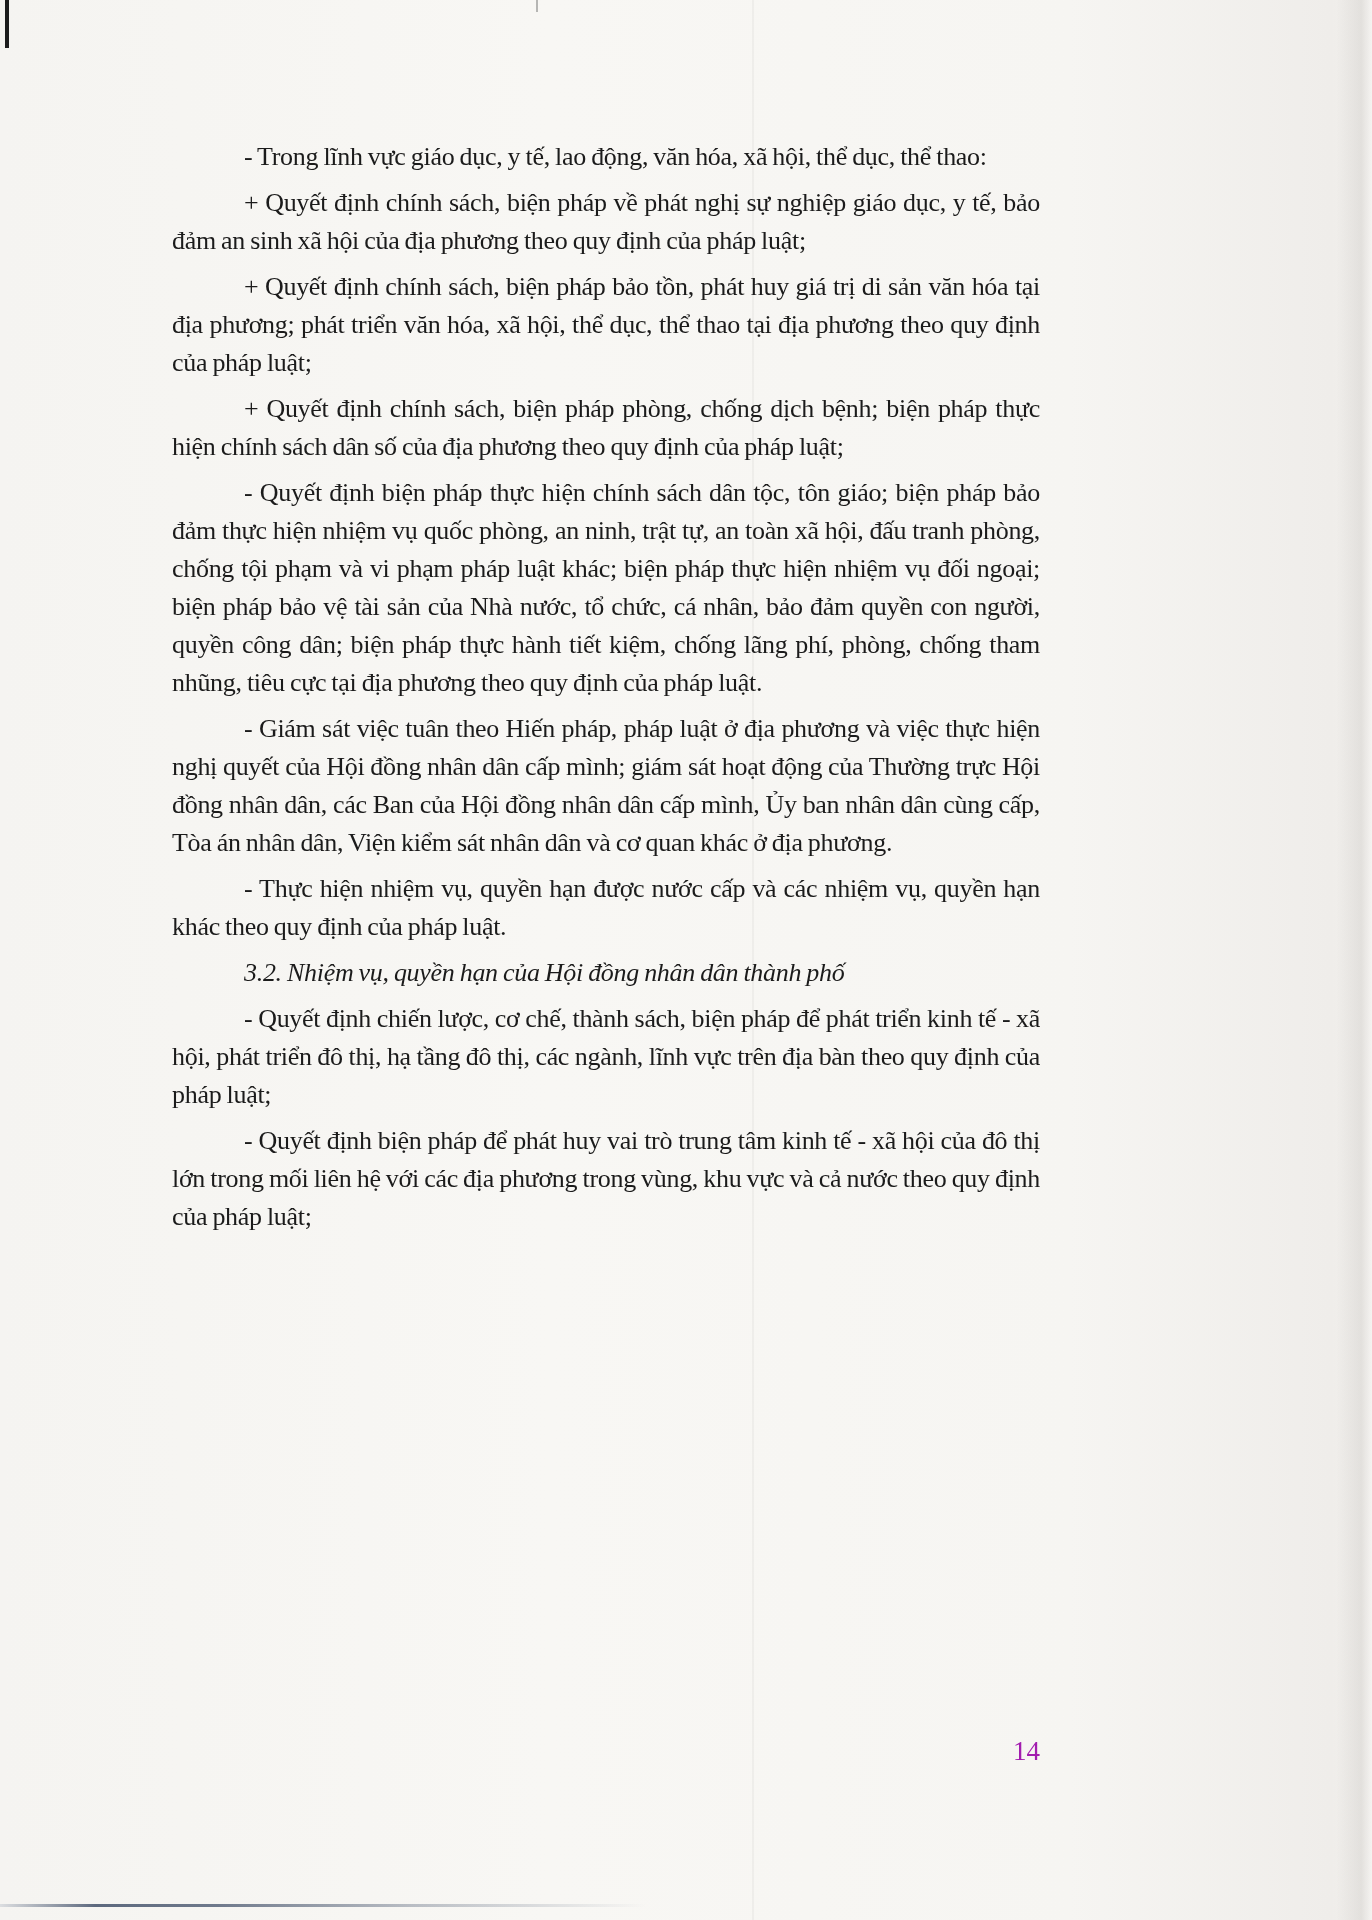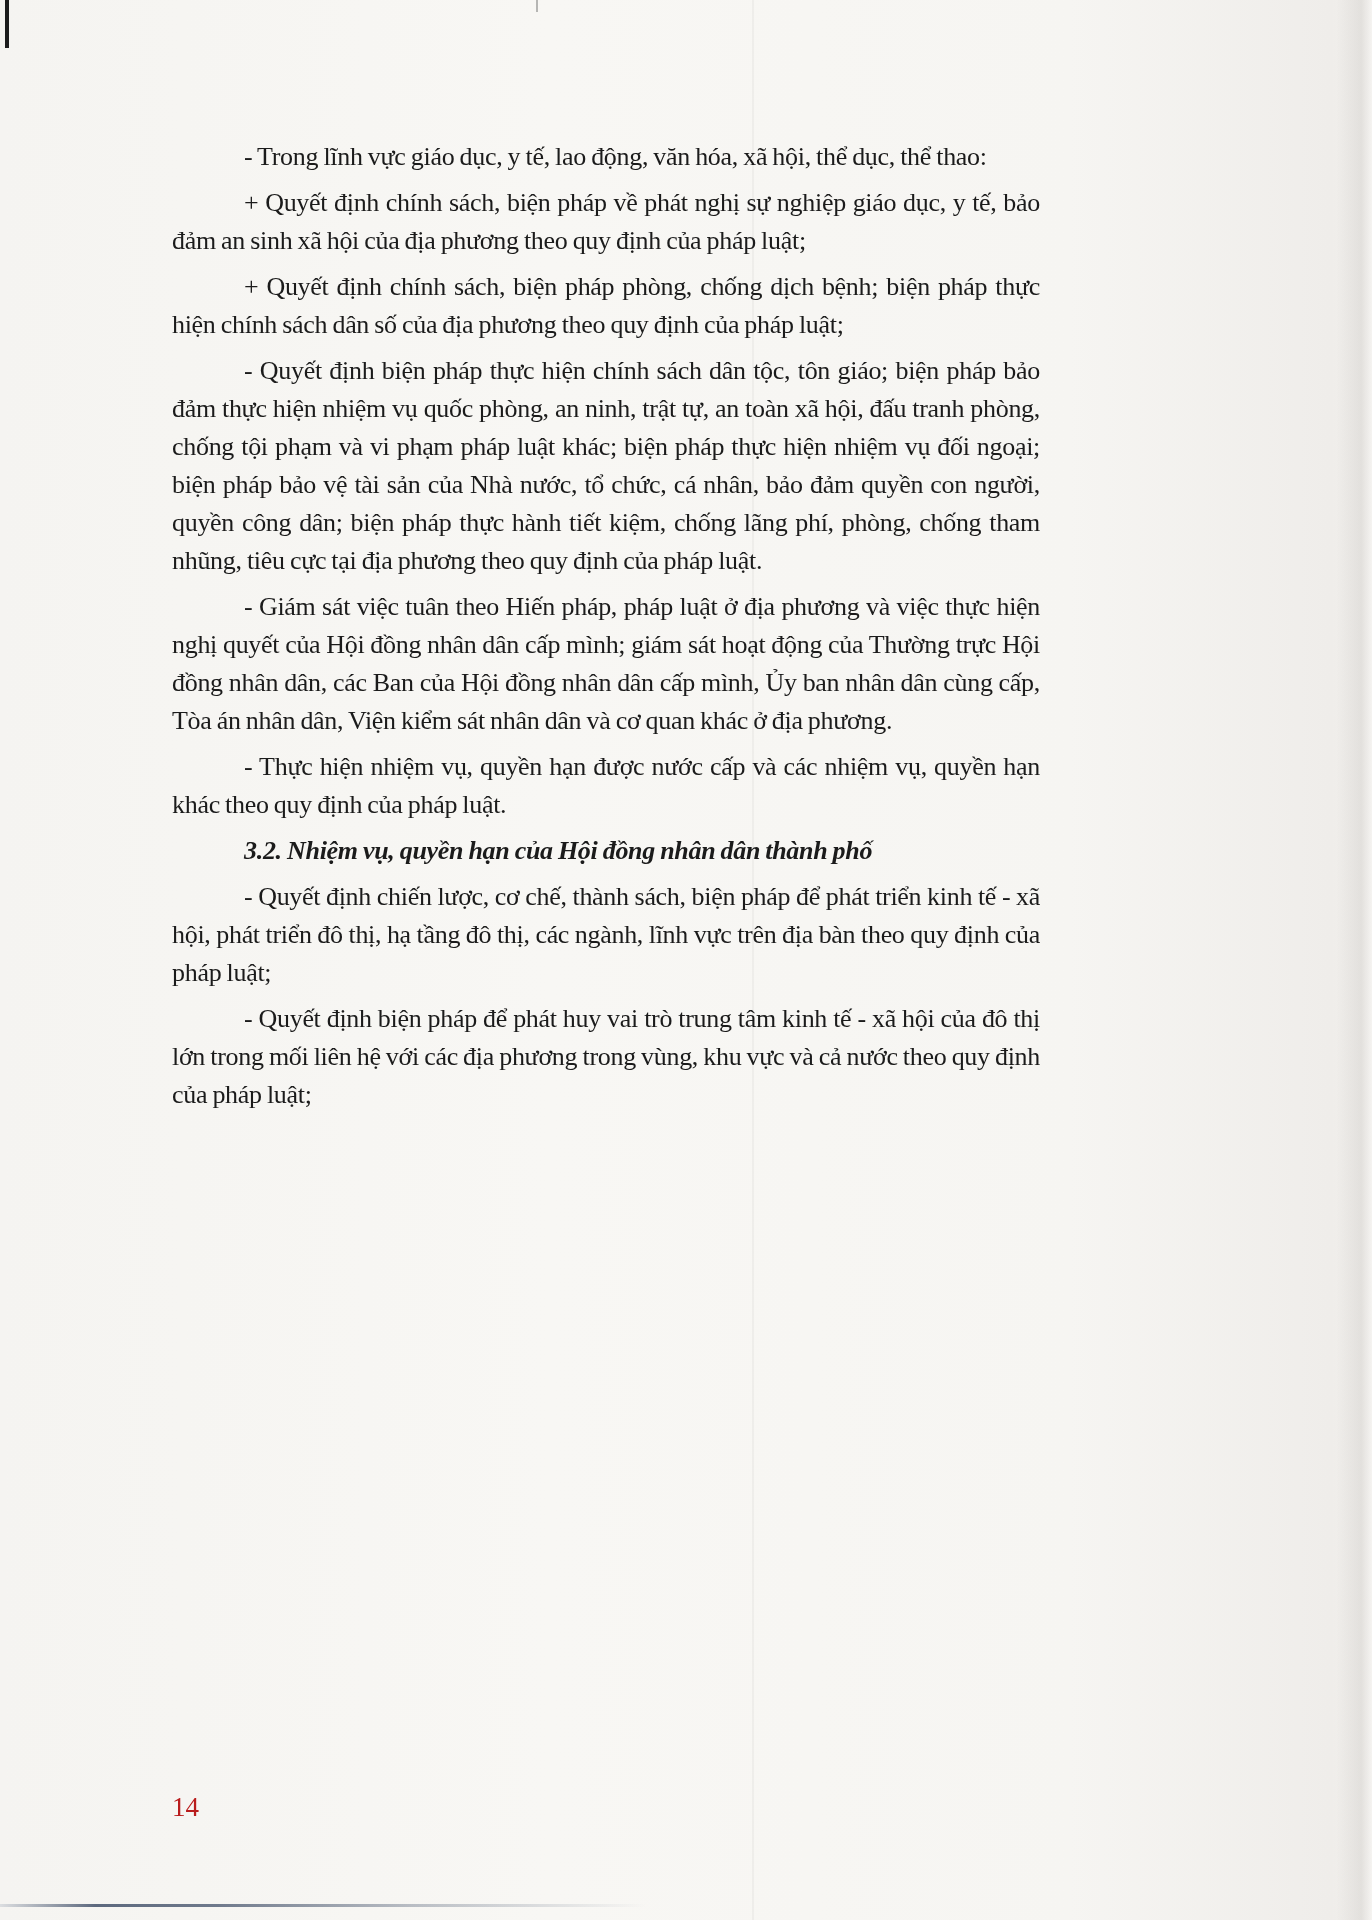--- a/index.html
+++ b/index.html
@@ -70,48 +70,49 @@
     line-height: 38px;
     text-align: justify;
     letter-spacing: -0.3px;
     word-spacing: -1px;
   }
   .textblock p {
     margin: 0 0 8px 0;
     text-indent: 72px;
   }
   .textblock p.heading {
-    font-weight: bold;
+    font-weight: normal;
     font-style: italic;
     margin: 4px 0 8px 0;
   }
   .page-number {
     position: absolute;
     left: 172px;
-    top: 1792px;
+    top: 1736px;
     width: 868px;
-    text-align: left;
+    text-align: right;
     font-size: 27px;
-    color: #b91c1c;
+    color: #a21caf;
     letter-spacing: 0;
   }
 </style>
 </head>
 <body>
 
 <div class="scan-page">
 
   <div class="edge-left"></div>
   <div class="top-tick"></div>
   <div class="fold-line"></div>
   <div class="right-streak"></div>
 
   <div class="textblock">
     <p>- Trong lĩnh vực giáo dục, y tế, lao động, văn hóa, xã hội, thể dục, thể thao:</p>
     <p>+ Quyết định chính sách, biện pháp về phát nghị sự nghiệp giáo dục, y tế, bảo đảm an sinh xã hội của địa phương theo quy định của pháp luật;</p>
+    <p>+ Quyết định chính sách, biện pháp bảo tồn, phát huy giá trị di sản văn hóa tại địa phương; phát triển văn hóa, xã hội, thể dục, thể thao tại địa phương theo quy định của pháp luật;</p>
     <p>+ Quyết định chính sách, biện pháp phòng, chống dịch bệnh; biện pháp thực hiện chính sách dân số của địa phương theo quy định của pháp luật;</p>
     <p>- Quyết định biện pháp thực hiện chính sách dân tộc, tôn giáo; biện pháp bảo đảm thực hiện nhiệm vụ quốc phòng, an ninh, trật tự, an toàn xã hội, đấu tranh phòng, chống tội phạm và vi phạm pháp luật khác; biện pháp thực hiện nhiệm vụ đối ngoại; biện pháp bảo vệ tài sản của Nhà nước, tổ chức, cá nhân, bảo đảm quyền con người, quyền công dân; biện pháp thực hành tiết kiệm, chống lãng phí, phòng, chống tham nhũng, tiêu cực tại địa phương theo quy định của pháp luật.</p>
     <p>- Giám sát việc tuân theo Hiến pháp, pháp luật ở địa phương và việc thực hiện nghị quyết của Hội đồng nhân dân cấp mình; giám sát hoạt động của Thường trực Hội đồng nhân dân, các Ban của Hội đồng nhân dân cấp mình, Ủy ban nhân dân cùng cấp, Tòa án nhân dân, Viện kiểm sát nhân dân và cơ quan khác ở địa phương.</p>
     <p>- Thực hiện nhiệm vụ, quyền hạn được nước cấp và các nhiệm vụ, quyền hạn khác theo quy định của pháp luật.</p>
     <p class="heading">3.2. Nhiệm vụ, quyền hạn của Hội đồng nhân dân thành phố</p>
     <p>- Quyết định chiến lược, cơ chế, thành sách, biện pháp để phát triển kinh tế - xã hội, phát triển đô thị, hạ tầng đô thị, các ngành, lĩnh vực trên địa bàn theo quy định của pháp luật;</p>
     <p>- Quyết định biện pháp để phát huy vai trò trung tâm kinh tế - xã hội của đô thị lớn trong mối liên hệ với các địa phương trong vùng, khu vực và cả nước theo quy định của pháp luật;</p>
   </div>
 
   <div class="page-number">14</div>

